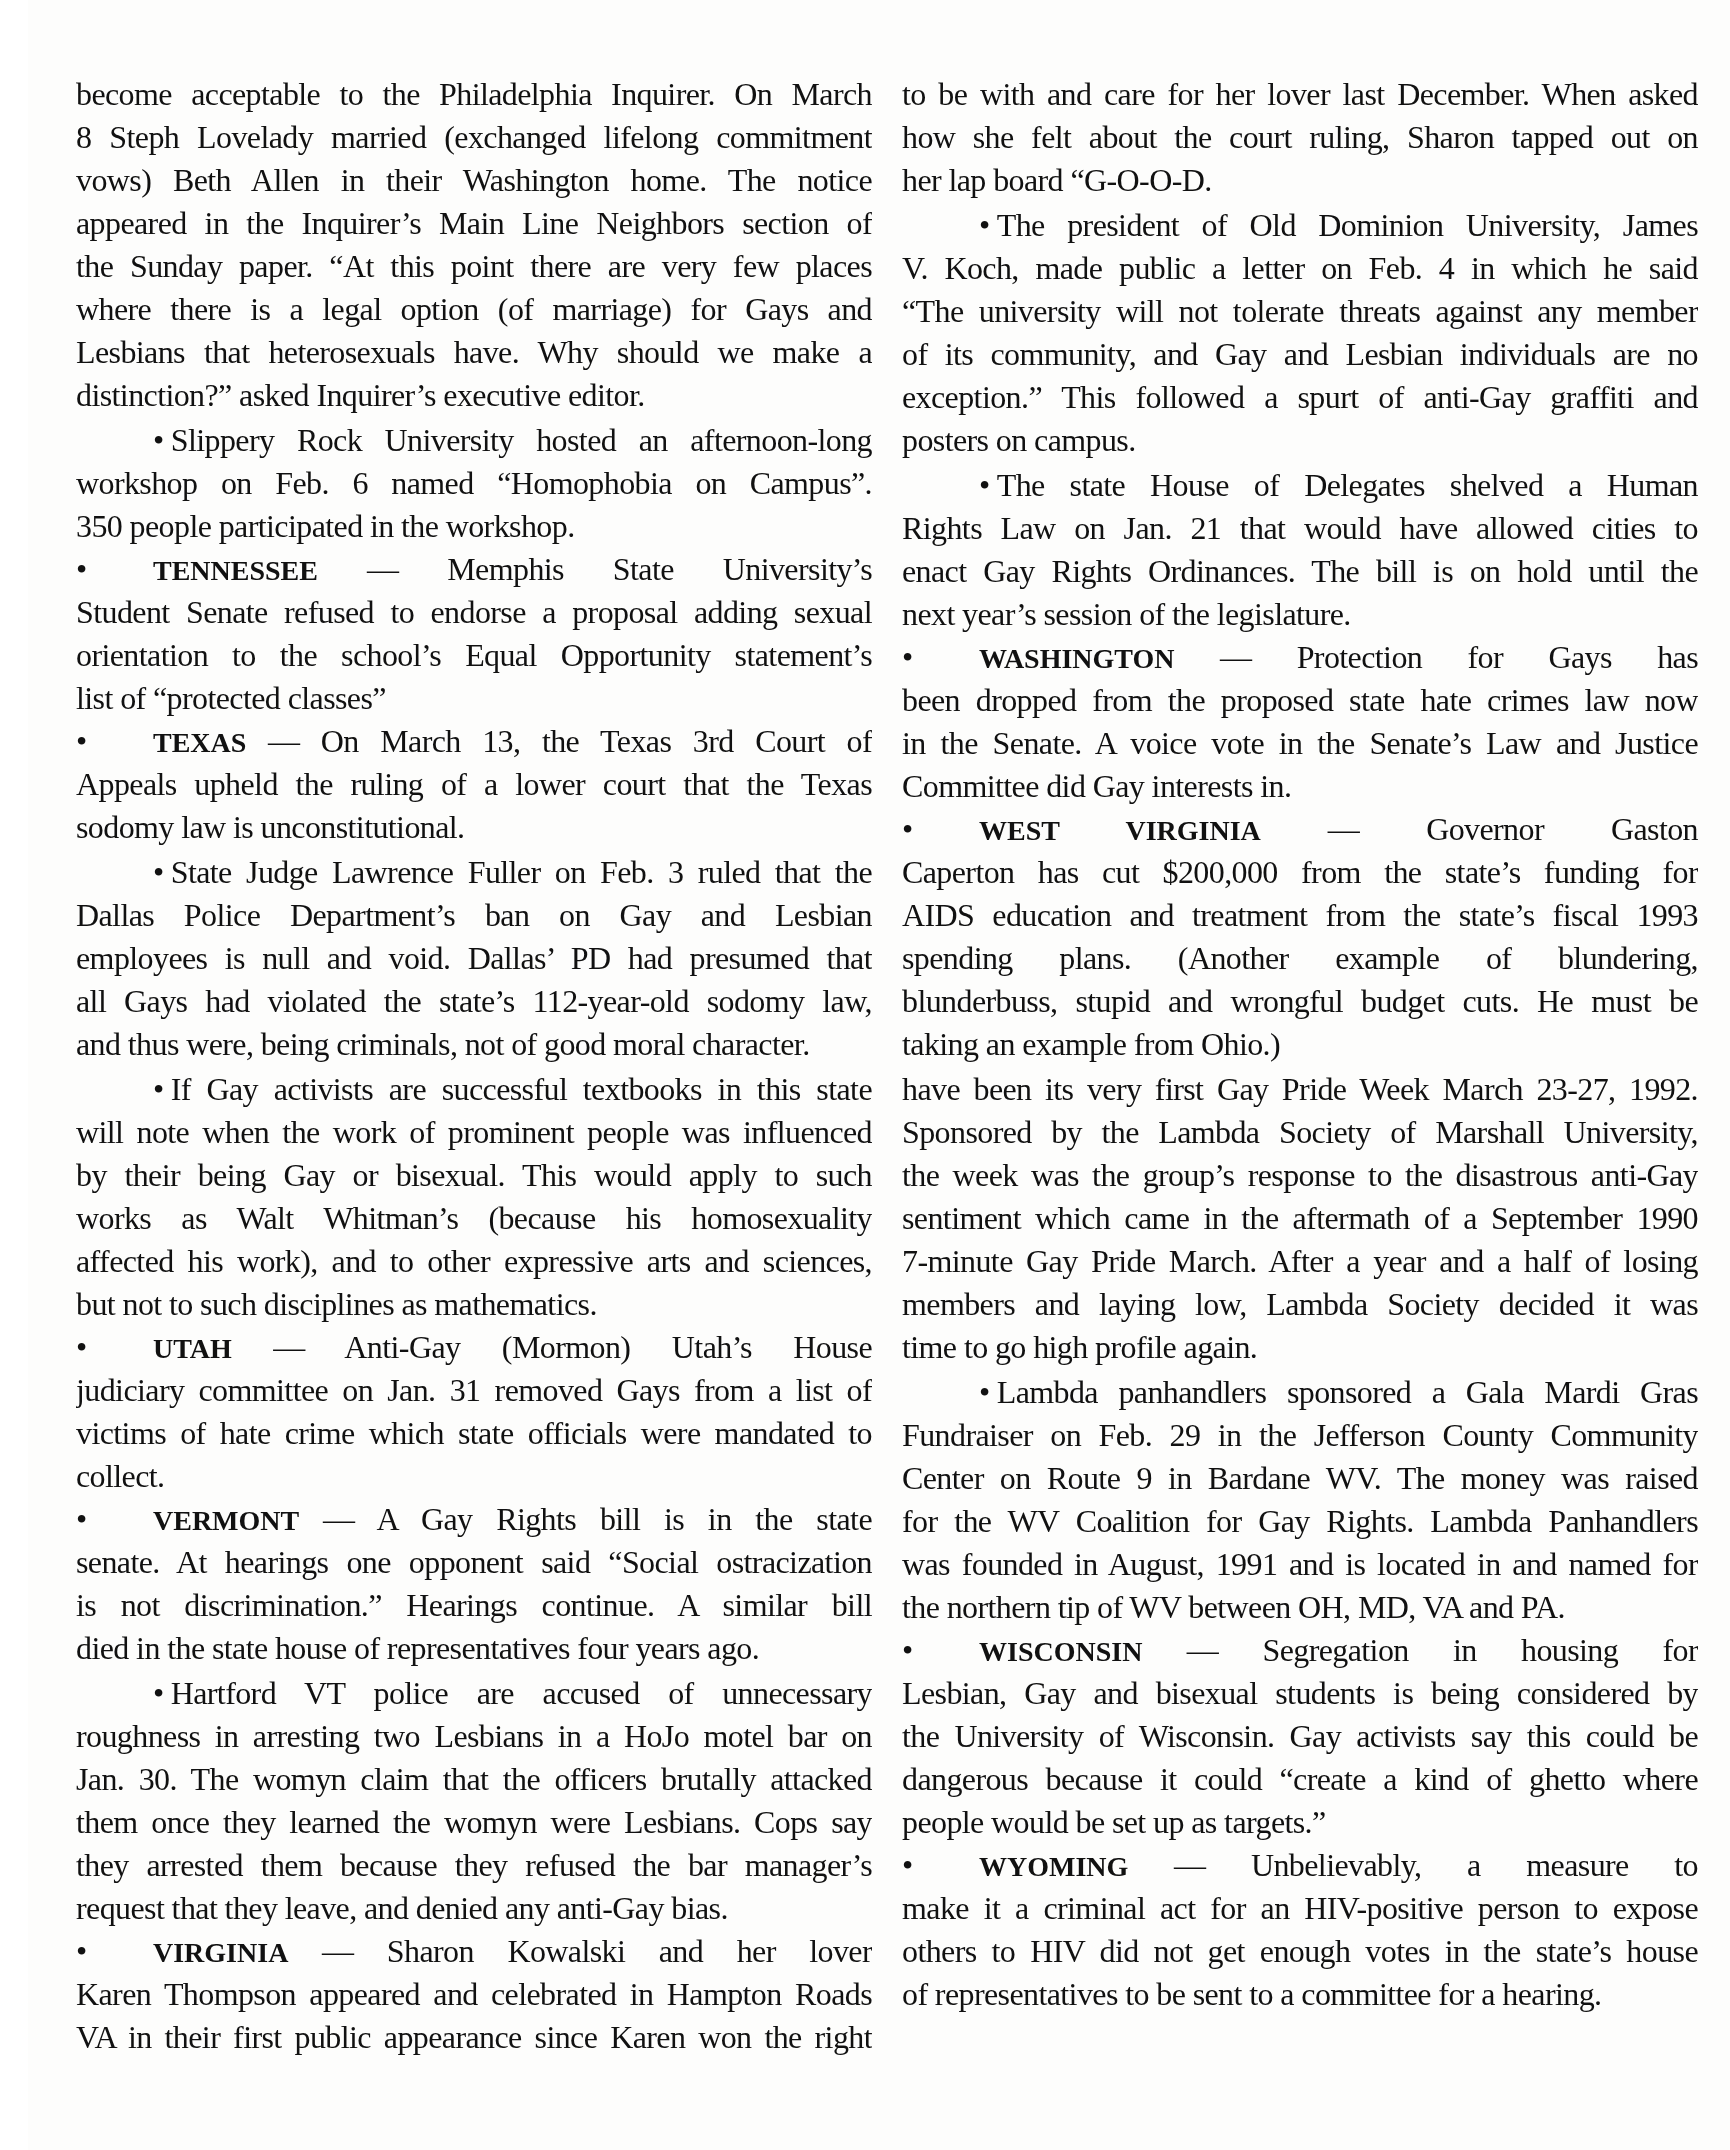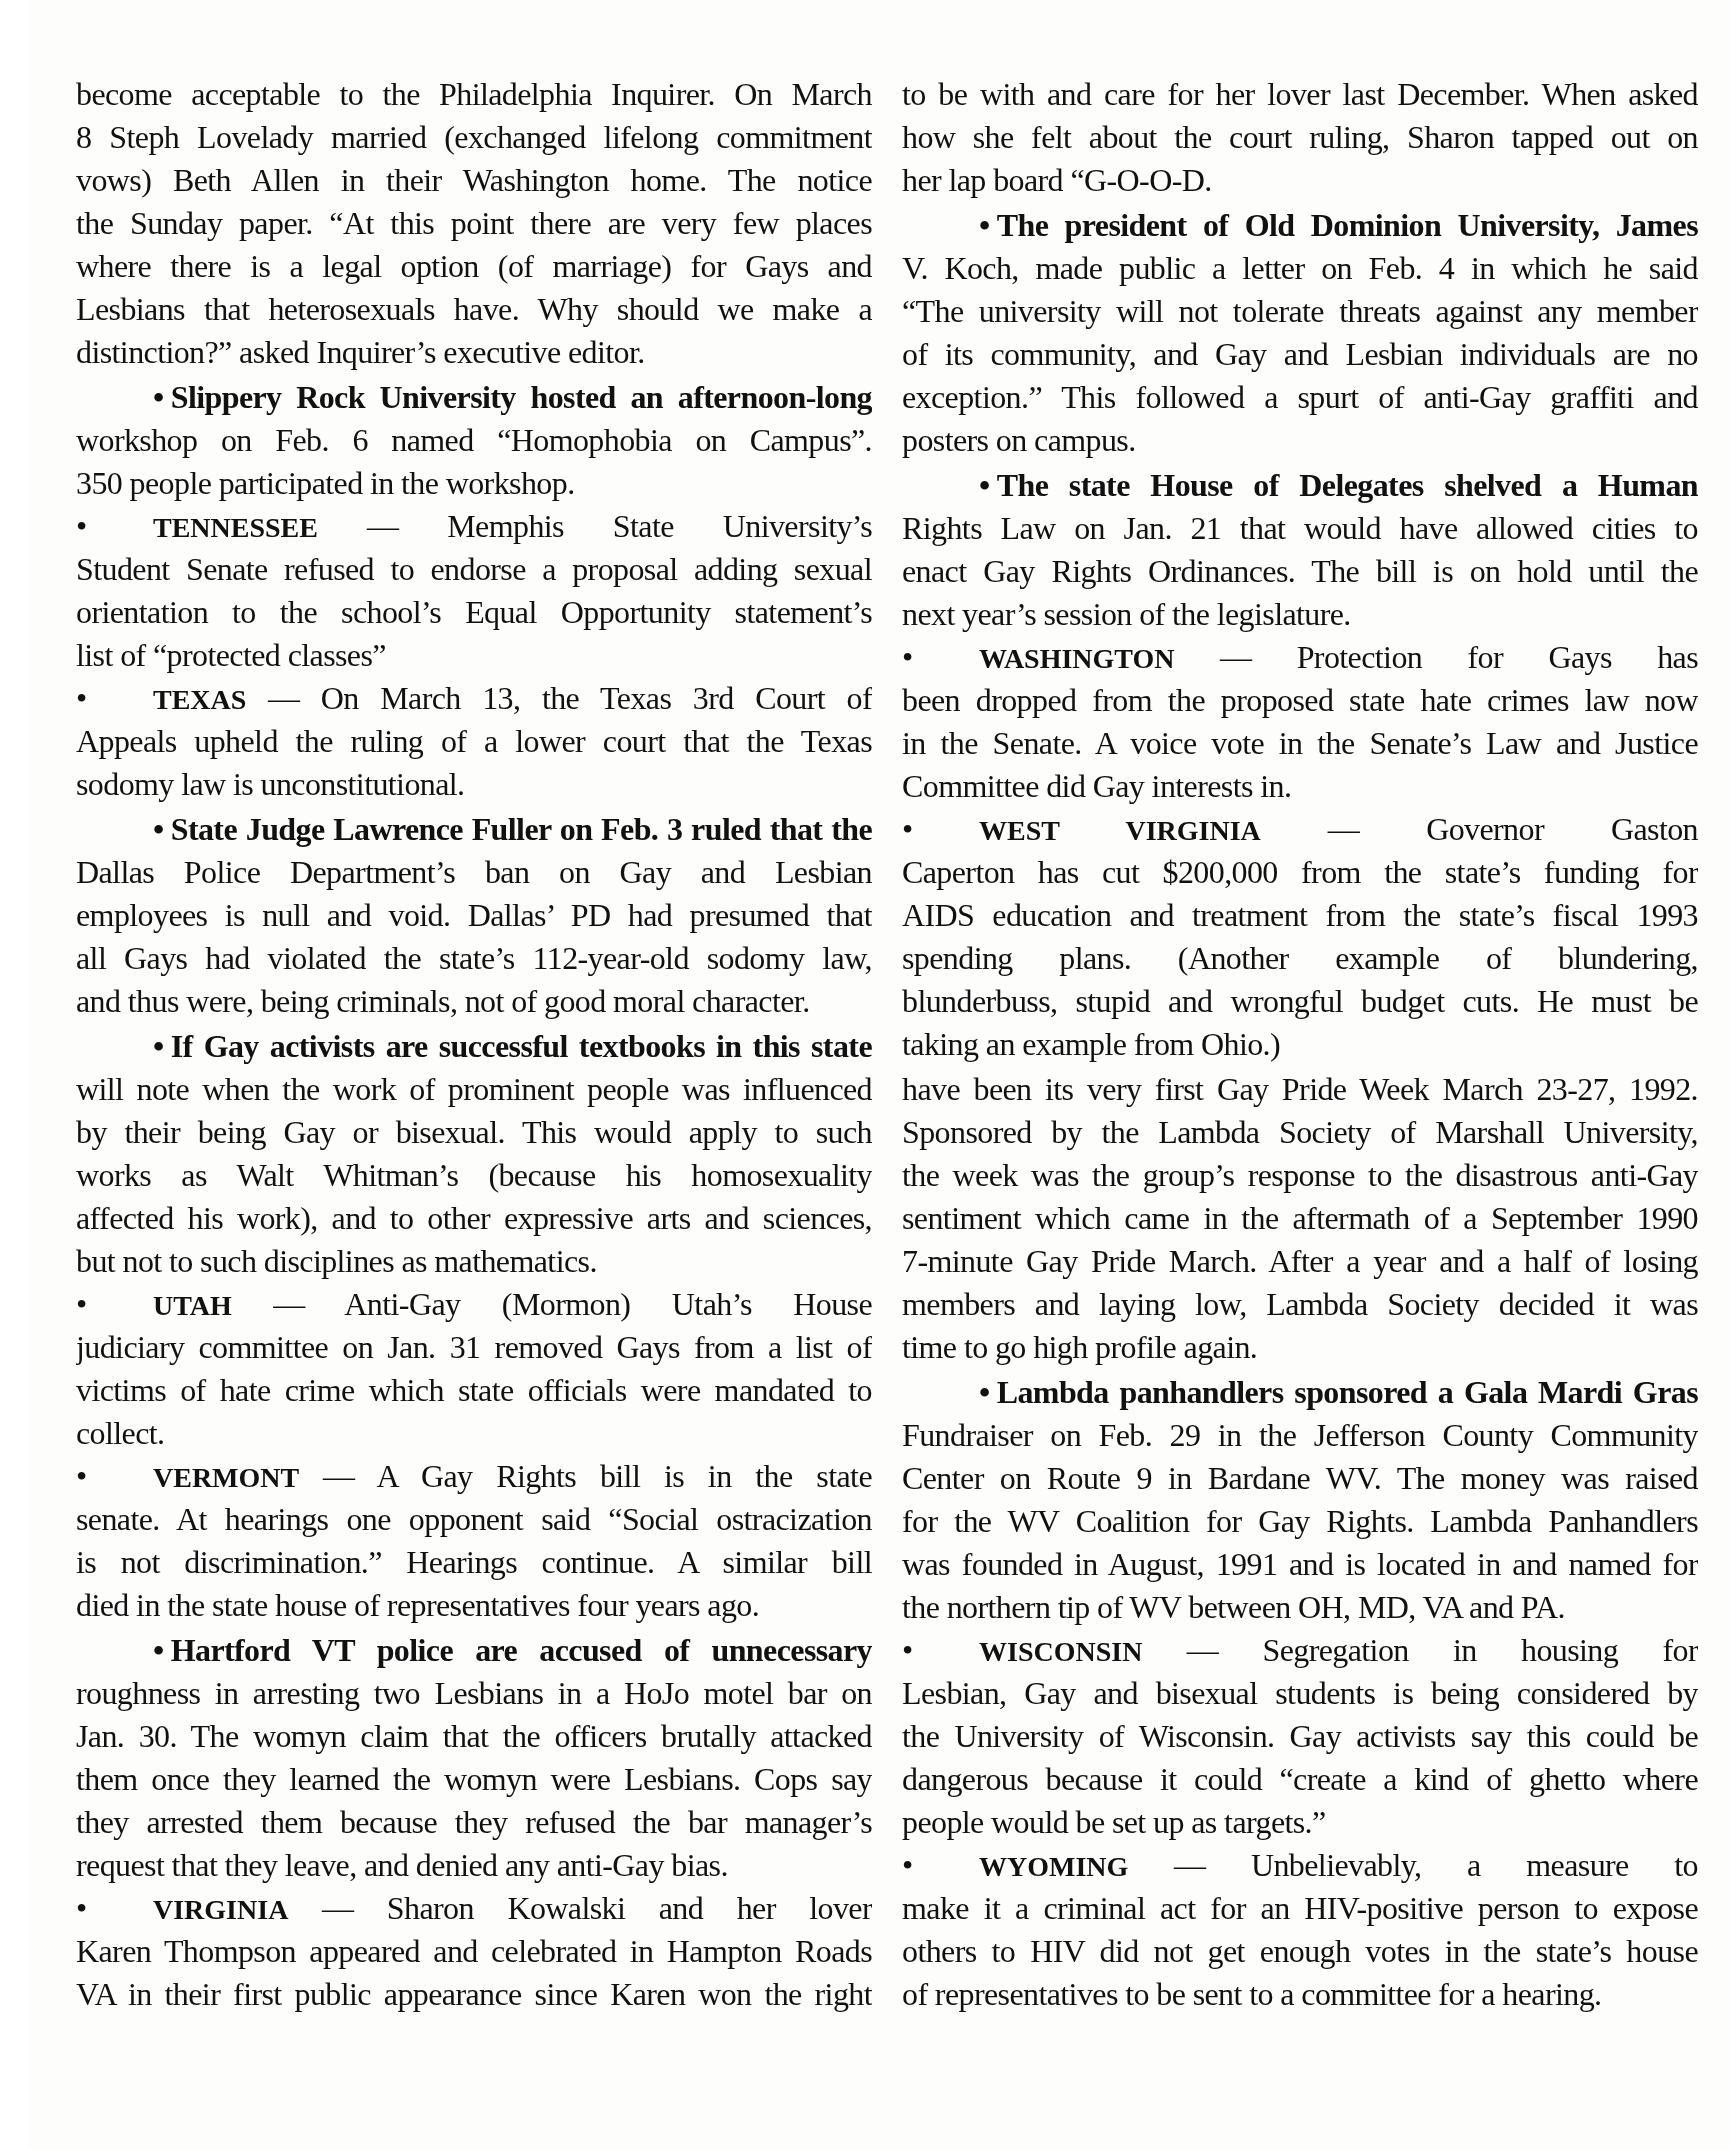--- a/index.html
+++ b/index.html
@@ -14,21 +14,21 @@
     line-height: 43px;
     height: 43px;
     color: #111;
     white-space: nowrap;
     text-align: justify;
     text-align-last: justify;
     overflow: hidden;
     letter-spacing: -0.6px;
   }
   .line.last { text-align-last: left; }
-  .line.indent { padding-left: 77px; font-weight: bold; }
+  .line.indent { padding-left: 77px; }
   .gap { height: 2px; }
   .bullet-line { display: flex; align-items: baseline; }
   .bullet { width: 77px; flex: 0 0 77px; font-family: "Liberation Serif", serif; font-size: 32px; }
   .inner-bullet { margin-right: 7.1px; }
   .heading {
     font-family: "Liberation Serif", serif;
     font-weight: bold;
     font-size: 28px;
     letter-spacing: 0px;
   }
@@ -36,20 +36,21 @@
 </style>
 </head>
 <body>
 
 <div class="page">
   <div class="col col-left" id="col-left">
       <div class="block">
         <div class="line">become acceptable to the Philadelphia Inquirer. On March</div>
         <div class="line">8 Steph Lovelady married (exchanged lifelong commitment</div>
         <div class="line">vows) Beth Allen in their Washington home. The notice</div>
+        <div class="line">appeared in the Inquirer’s Main Line Neighbors section of</div>
         <div class="line">the Sunday paper. “At this point there are very few places</div>
         <div class="line">where there is a legal option (of marriage) for Gays and</div>
         <div class="line">Lesbians that heterosexuals have. Why should we make a</div>
         <div class="line last">distinction?” asked Inquirer’s executive editor.</div>
       </div>
       <div class="gap"></div>
       <div class="block">
         <div class="line indent"><span class="inner-bullet">•</span><span>Slippery Rock University hosted an afternoon-long</span></div>
         <div class="line">workshop on Feb. 6 named “Homophobia on Campus”.</div>
         <div class="line last">350 people participated in the workshop.</div>

